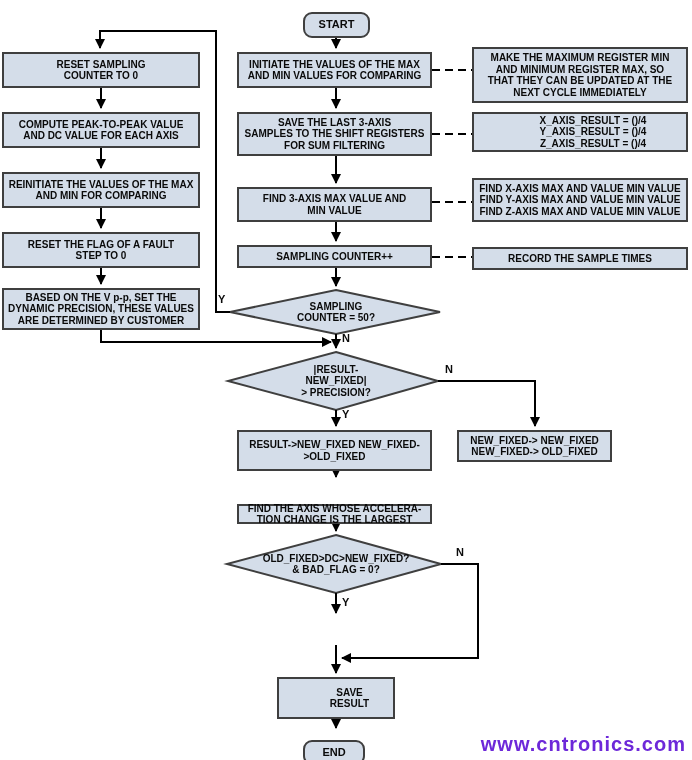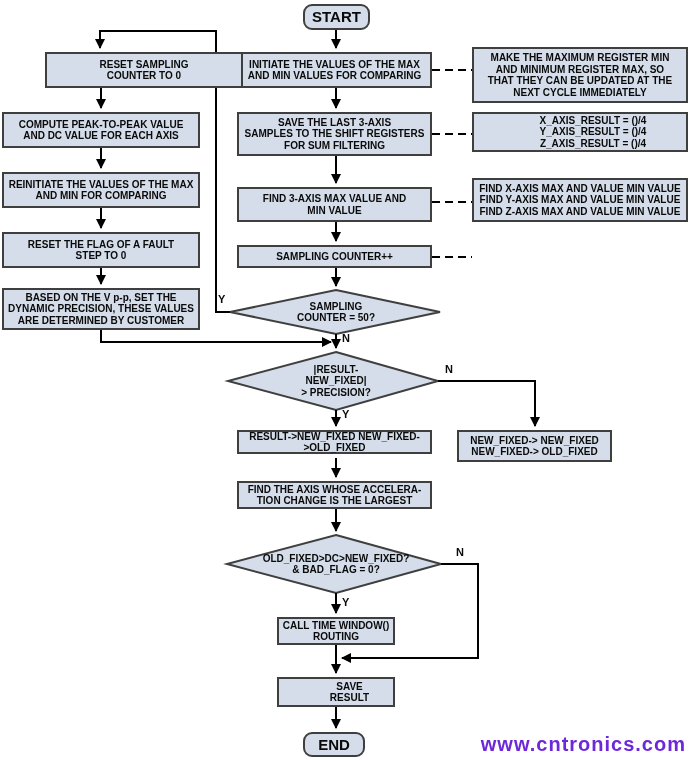--- a/index.html
+++ b/index.html
@@ -8,21 +8,21 @@
     font-family:"Liberation Sans",sans-serif;
   }
   #wires{position:absolute;left:0;top:0;z-index:1;}
   .node{
     position:absolute;box-sizing:border-box;z-index:2;
     background:#d4dde9;border:2px solid #3f3f3f;
     display:flex;align-items:center;justify-content:center;
     text-align:center;font-size:10px;line-height:11.5px;font-weight:bold;
     color:#0a0a0a;white-space:pre-line;
   }
-  .terminal{border-radius:9px;font-size:15px;}
+  .terminal{border-radius:9px;font-size:11px;margin-top:8px;}
   .dtext{
     position:absolute;z-index:3;background:transparent;border:none;
     display:flex;align-items:center;justify-content:center;
     text-align:center;font-size:10px;line-height:11.5px;font-weight:bold;
     color:#0a0a0a;white-space:pre-line;
   }
   .branch{
     position:absolute;z-index:3;font-size:11px;font-weight:bold;color:#0a0a0a;
   }
   .watermark{
@@ -83,30 +83,28 @@
   <div class="node terminal" style="left:303px;top:732px;width:62px;height:25px;">END</div>
 
   <div class="node" style="left:237px;top:52px;width:195px;height:36px;">INITIATE THE VALUES OF THE MAX
 AND MIN VALUES FOR COMPARING</div>
   <div class="node" style="left:237px;top:112px;width:195px;height:44px;">SAVE THE LAST 3-AXIS
 SAMPLES TO THE SHIFT REGISTERS
 FOR SUM FILTERING</div>
   <div class="node" style="left:237px;top:187px;width:195px;height:35px;">FIND 3-AXIS MAX VALUE AND
 MIN VALUE</div>
   <div class="node" style="left:237px;top:245px;width:195px;height:23px;">SAMPLING COUNTER++</div>
-  <div class="node" style="left:237px;top:430px;width:195px;height:24px;">RESULT-&gt;NEW_FIXED NEW_FIXED-
+  <div class="node" style="left:237px;top:430px;width:195px;height:41px;">RESULT-&gt;NEW_FIXED NEW_FIXED-
 &gt;OLD_FIXED</div>
-  <div class="node" style="left:237px;top:481px;width:195px;height:28px;text-align:center;">FIND THE AXIS WHOSE ACCELERA-
+  <div class="node" style="left:237px;top:504px;width:195px;height:20px;text-align:center;">FIND THE AXIS WHOSE ACCELERA-
 TION CHANGE IS THE LARGEST</div>
-  <div class="node" style="left:277px;top:617px;width:118px;height:28px;">CALL TIME WINDOW()
-ROUTING</div>
-  <div class="node" style="left:277px;top:677px;width:118px;height:30px;padding-left:27px;">SAVE
+  <div class="node" style="left:277px;top:677px;width:118px;height:42px;padding-left:27px;">SAVE
 RESULT</div>
 
-  <div class="node" style="left:2px;top:52px;width:198px;height:36px;margin-left:43px;">RESET SAMPLING
+  <div class="node" style="left:2px;top:52px;width:198px;height:36px;">RESET SAMPLING
 COUNTER TO 0</div>
   <div class="node" style="left:2px;top:112px;width:198px;height:36px;">COMPUTE PEAK-TO-PEAK VALUE
 AND DC VALUE FOR EACH AXIS</div>
   <div class="node" style="left:2px;top:172px;width:198px;height:36px;">REINITIATE THE VALUES OF THE MAX
 AND MIN FOR COMPARING</div>
   <div class="node" style="left:2px;top:232px;width:198px;height:36px;">RESET THE FLAG OF A FAULT
 STEP TO 0</div>
   <div class="node" style="left:2px;top:288px;width:198px;height:42px;">BASED ON THE V p-p, SET THE
 DYNAMIC PRECISION, THESE VALUES
 ARE DETERMINED BY CUSTOMER</div>
@@ -114,20 +112,21 @@
   <div class="node" style="left:472px;top:47px;width:216px;height:56px;">MAKE THE MAXIMUM REGISTER MIN
 AND MINIMUM REGISTER MAX, SO
 THAT THEY CAN BE UPDATED AT THE
 NEXT CYCLE IMMEDIATELY</div>
   <div class="node" style="left:472px;top:112px;width:216px;height:40px;padding-left:26px;">X_AXIS_RESULT = ()/4
 Y_AXIS_RESULT = ()/4
 Z_AXIS_RESULT = ()/4</div>
   <div class="node" style="left:472px;top:178px;width:216px;height:44px;">FIND X-AXIS MAX AND VALUE MIN VALUE
 FIND Y-AXIS MAX AND VALUE MIN VALUE
 FIND Z-AXIS MAX AND VALUE MIN VALUE</div>
+  <div class="node" style="left:472px;top:247px;width:216px;height:23px;">RECORD THE SAMPLE TIMES</div>
   <div class="node" style="left:457px;top:430px;width:155px;height:32px;">NEW_FIXED-&gt; NEW_FIXED
 NEW_FIXED-&gt; OLD_FIXED</div>
 
   <div class="dtext" style="left:256px;top:299px;width:160px;height:26px;">SAMPLING
 COUNTER = 50?</div>
   <div class="dtext" style="left:266px;top:364px;width:140px;height:34px;">|RESULT-
 NEW_FIXED|
 &gt; PRECISION?</div>
   <div class="dtext" style="left:236px;top:552px;width:200px;height:24px;">OLD_FIXED&gt;DC&gt;NEW_FIXED?
 &amp; BAD_FLAG = 0?</div>

